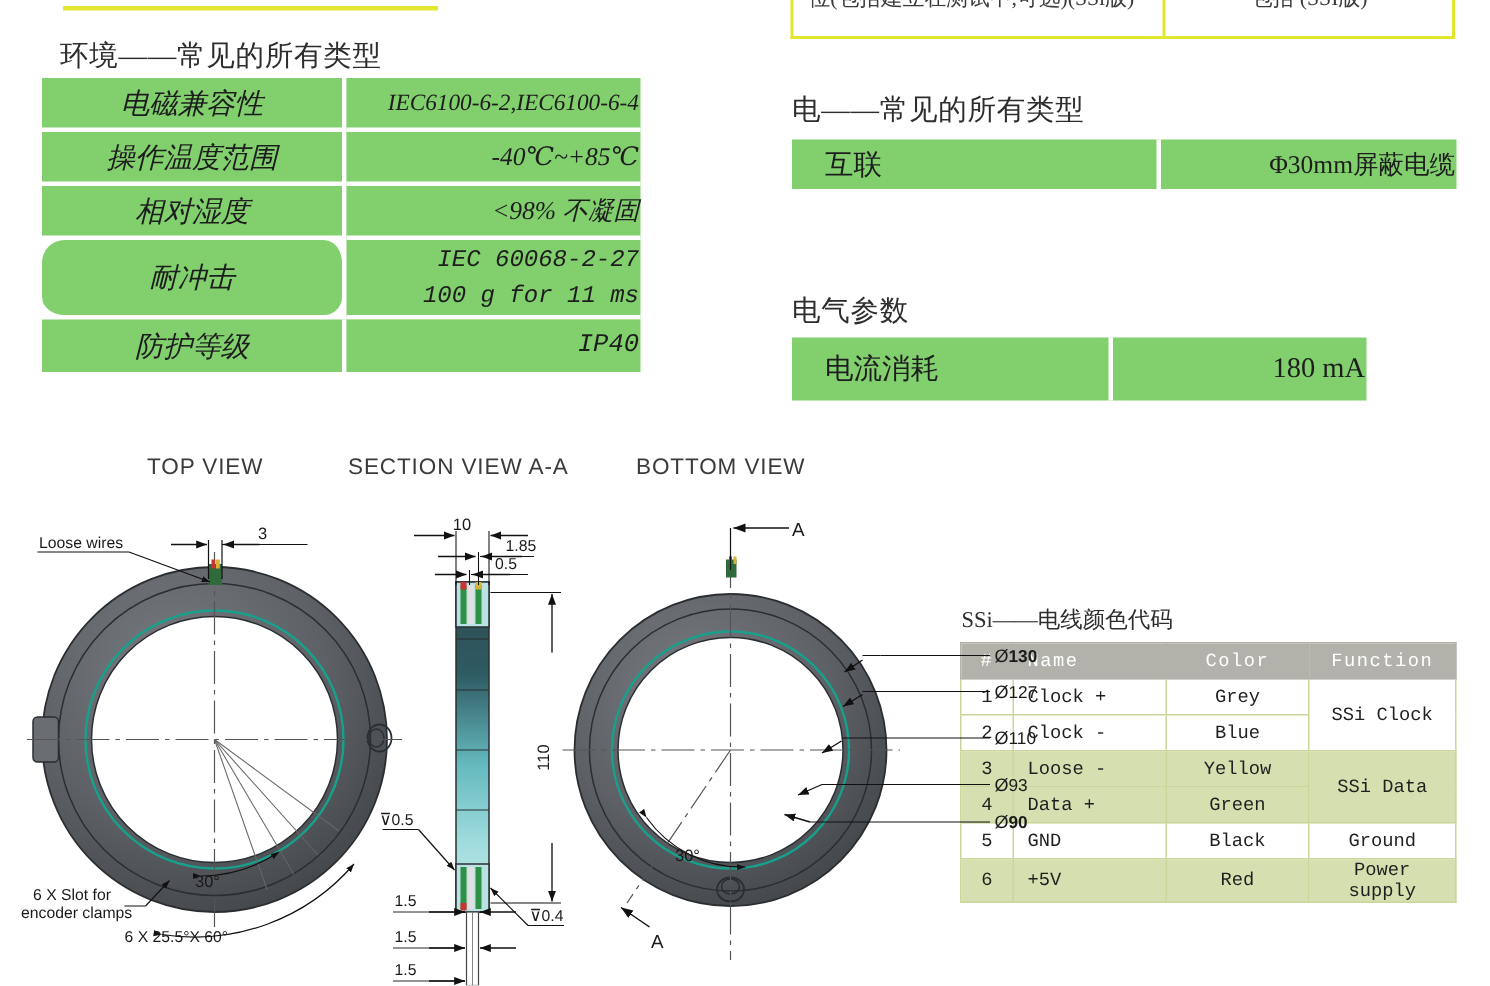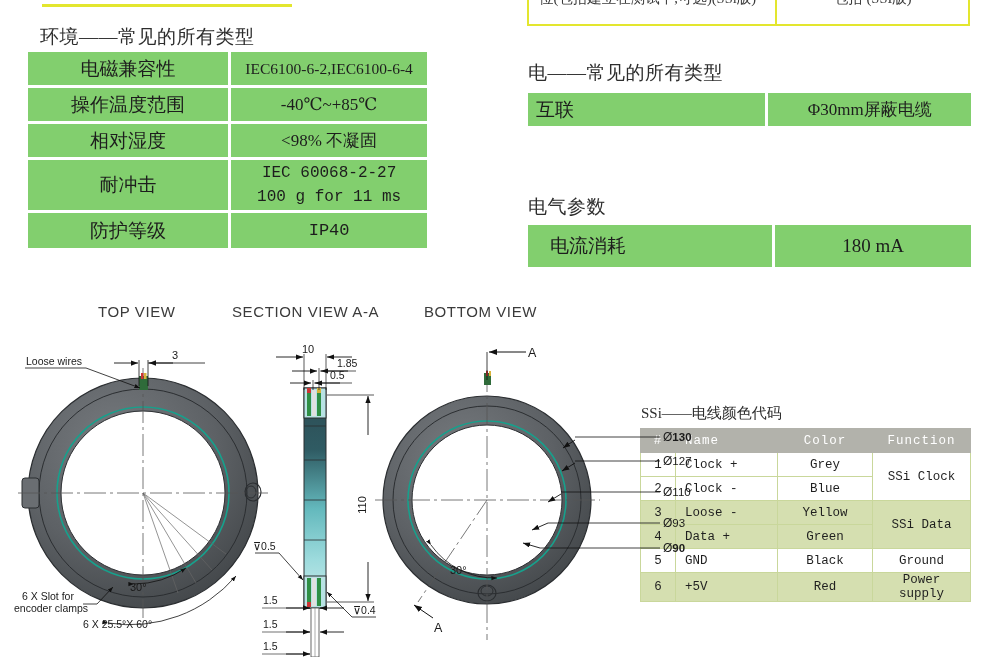--- a/index.html
+++ b/index.html
@@ -27,35 +27,35 @@
   
   .sec-h{font-size:19px;color:#2d2d2d;letter-spacing:.5px;white-space:nowrap;}
 
   
   .spec{border-collapse:separate;border-spacing:0;background:#ffffff;}
   .spec td{
     background:#82cf6e;color:#1d1d1d;text-align:center;vertical-align:middle;
     border-bottom:3px solid #ffffff;border-right:3px solid #ffffff;
   }
   .spec tr:last-child td{border-bottom:none;}
-  .spec td:last-child{border-right:none;}
+  .spec td:last-child{border-right:none;text-align:right;}
   .spec .lbl{font-size:19px;}
   .spec .val{font-size:17px;}
   .spec .val.mono{font-family:"Liberation Mono","DejaVu Sans Mono",monospace;font-size:16px;line-height:1.5;}
   .spec .val.small{font-size:15.5px;}
 
-  #env-table{left:28px;top:52px;width:399px;}
+  #env-table{left:28px;top:52px;width:399px;font-style:italic;}
   #env-table td.lbl{width:252px;}
   #env-table td.val{width:223px;}
 
   #power-table{left:528px;top:93px;width:443px;}
   #power-table td.lbl{width:235px;text-align:center;}
   #power-table td.val{width:205px;}
 
-  #elec-table{left:528px;top:225px;width:443px;}
+  #elec-table{left:528px;top:225px;width:383px;}
   #elec-table td.lbl{width:235px;text-align:center;}
   #elec-table td.val{width:205px;font-family:Liberation Serif, serif;}
 
   
   .view-cap{
     font-family:"Liberation Sans","DejaVu Sans",sans-serif;
     font-size:15px;color:#3b3b3b;letter-spacing:.6px;white-space:nowrap;
   }
 
   
@@ -107,37 +107,37 @@
     </tr>
     <tr>
       <td class="lbl" style="height:31px;">操作温度范围</td>
       <td class="val" style="height:31px;">-40℃~+85℃</td>
     </tr>
     <tr>
       <td class="lbl" style="height:31px;">相对湿度</td>
       <td class="val" style="height:31px;">&lt;98% 不凝固</td>
     </tr>
     <tr>
-      <td class="lbl" style="height:38px;">耐冲击</td>
+      <td class="lbl" style="height:38px;border-radius:15px;">耐冲击</td>
       <td class="val mono" style="height:38px;white-space:pre-line;">IEC 60068-2-27
 100 g for 11 ms</td>
     </tr>
     <tr>
       <td class="lbl" style="height:33px;margin-top:10px;">防护等级</td>
       <td class="val mono" style="height:33px;font-size:17px;">IP40</td>
     </tr>
   </tbody>
 </table>
 
 <div class="abs sec-h" style="left:528px;top:60px;">电——常见的所有类型</div>
 
 <table class="abs spec" id="power-table">
   <tbody>
     <tr>
-      <td class="lbl" style="height:31px;text-align:left;padding-left:8px;">互联</td>
+      <td class="lbl" style="height:31px;text-align:left;padding-left:22px;">互联</td>
       <td class="val" style="height:31px;">Φ30mm屏蔽电缆</td>
     </tr>
   </tbody>
 </table>
 
 <div class="abs sec-h" style="left:528px;top:194px;">电气参数</div>
 
 <table class="abs spec" id="elec-table">
   <tbody>
     <tr>

